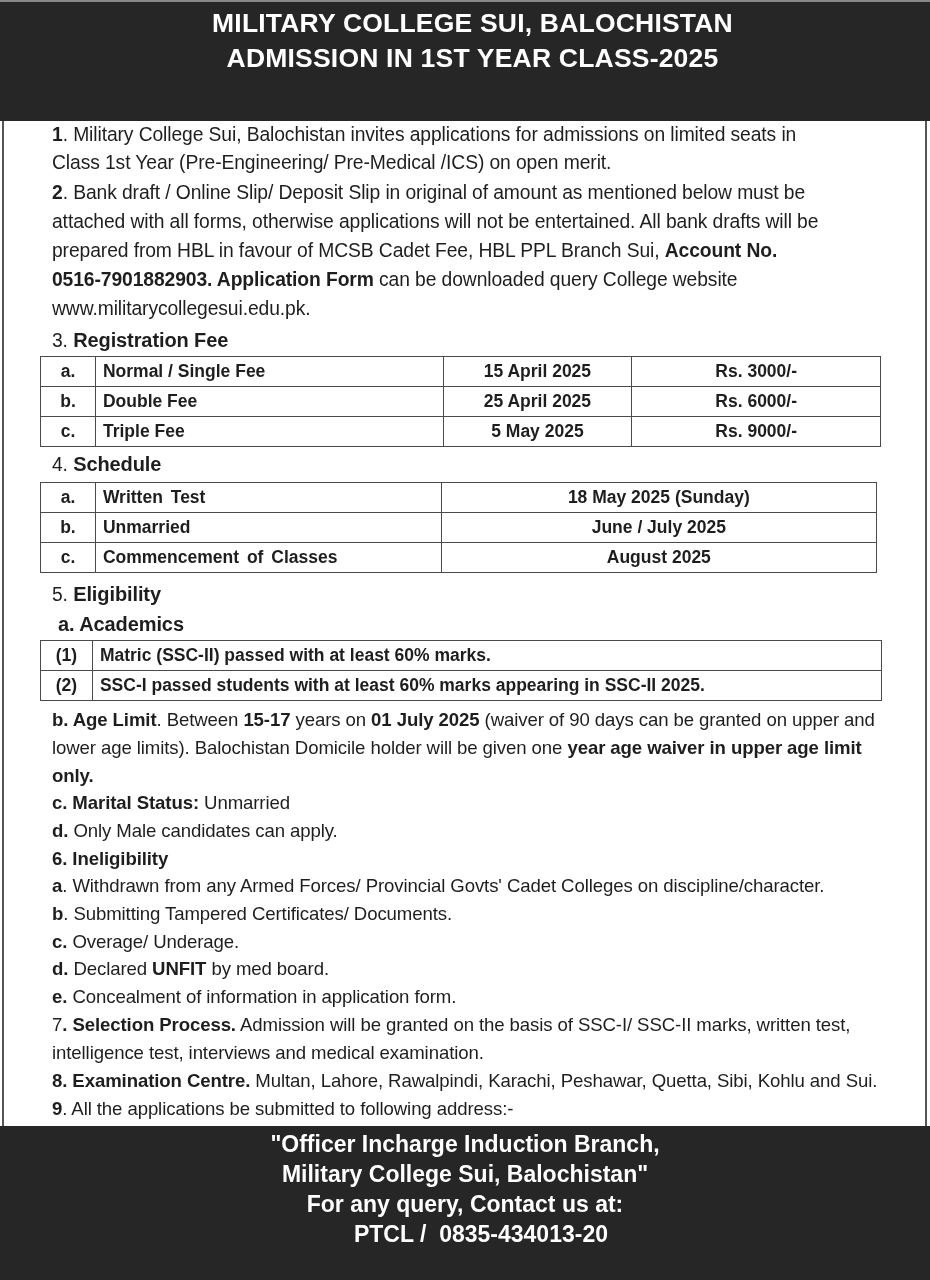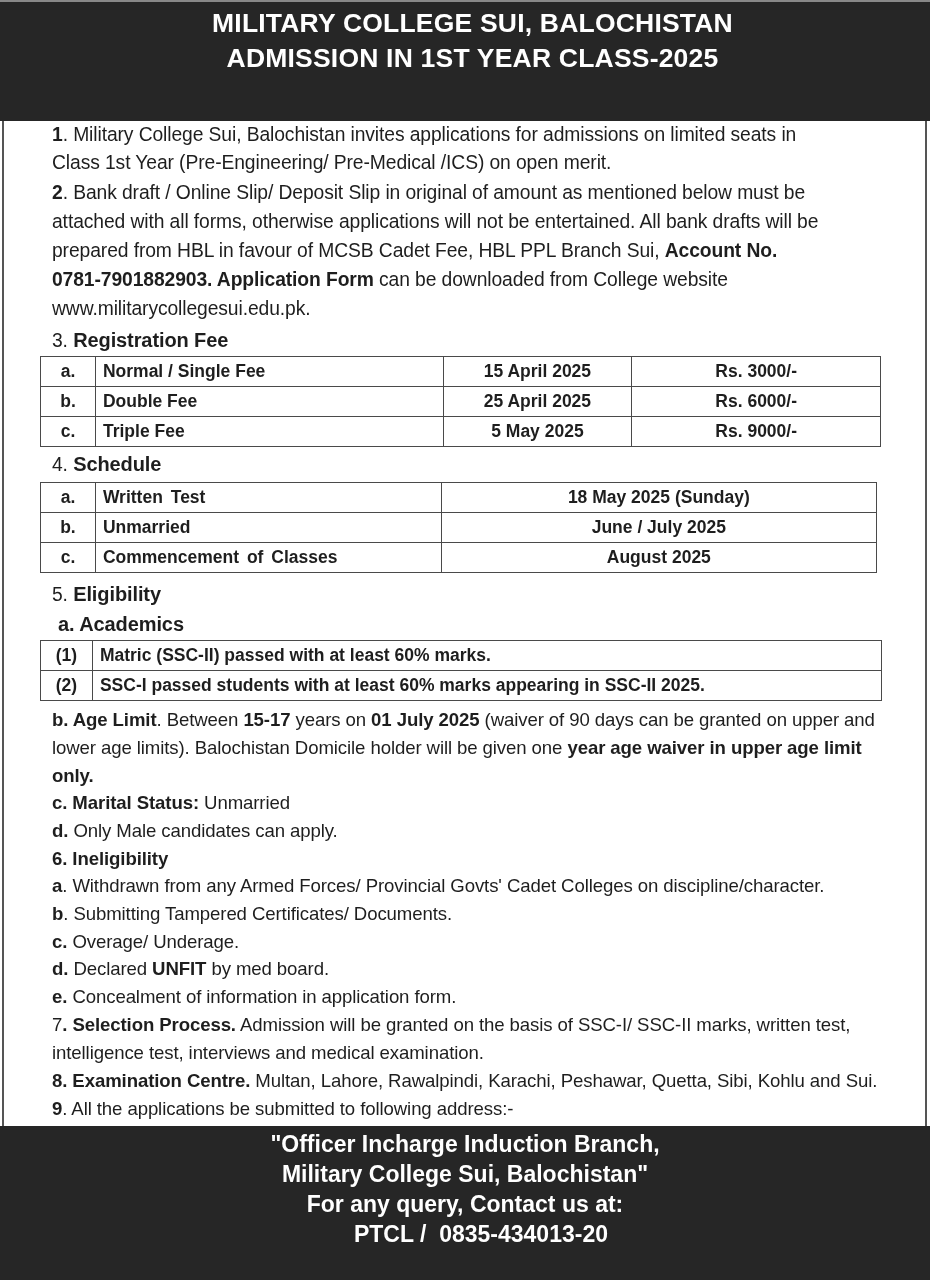--- a/index.html
+++ b/index.html
@@ -56,21 +56,21 @@
   <div class="hl">MILITARY COLLEGE SUI, BALOCHISTAN</div>
   <div class="hl">ADMISSION IN 1ST YEAR CLASS-2025</div>
 </div>
 
 <div class="txt" style="top:121px"><b>1</b><span>.  Military College Sui, Balochistan invites applications for admissions on limited seats in</span></div>
 <div class="txt" style="top:149px">Class 1st Year (Pre-Engineering/ Pre-Medical /ICS) on open merit.</div>
 
 <div class="txt" style="top:179px"><b>2</b><span>.   Bank draft / Online Slip/ Deposit Slip in original of amount as mentioned below must be</span></div>
 <div class="txt" style="top:208px">attached with all forms, otherwise applications will not be entertained. All bank drafts will be</div>
 <div class="txt" style="top:237px"><span>prepared from HBL in favour of MCSB Cadet Fee, HBL PPL Branch Sui, </span><b>Account No.</b></div>
-<div class="txt" style="top:266px"><b>0781-7901882903. Application Form</b><span> can be downloaded from College website</span></div>
+<div class="txt" style="top:266px"><b>0516-7901882903. Application Form</b><span> can be downloaded query College website</span></div>
 <div class="txt" style="top:295px">www.militarycollegesui.edu.pk.</div>
 
 <div class="txt" style="top:326px"><span>3.</span> <span class="sec">Registration Fee</span></div>
 <table class="grid fee-table">
   <colgroup>
       <col style="width:55px">
       <col style="width:348px">
       <col style="width:189px">
       <col style="width:249px">
     </colgroup>

